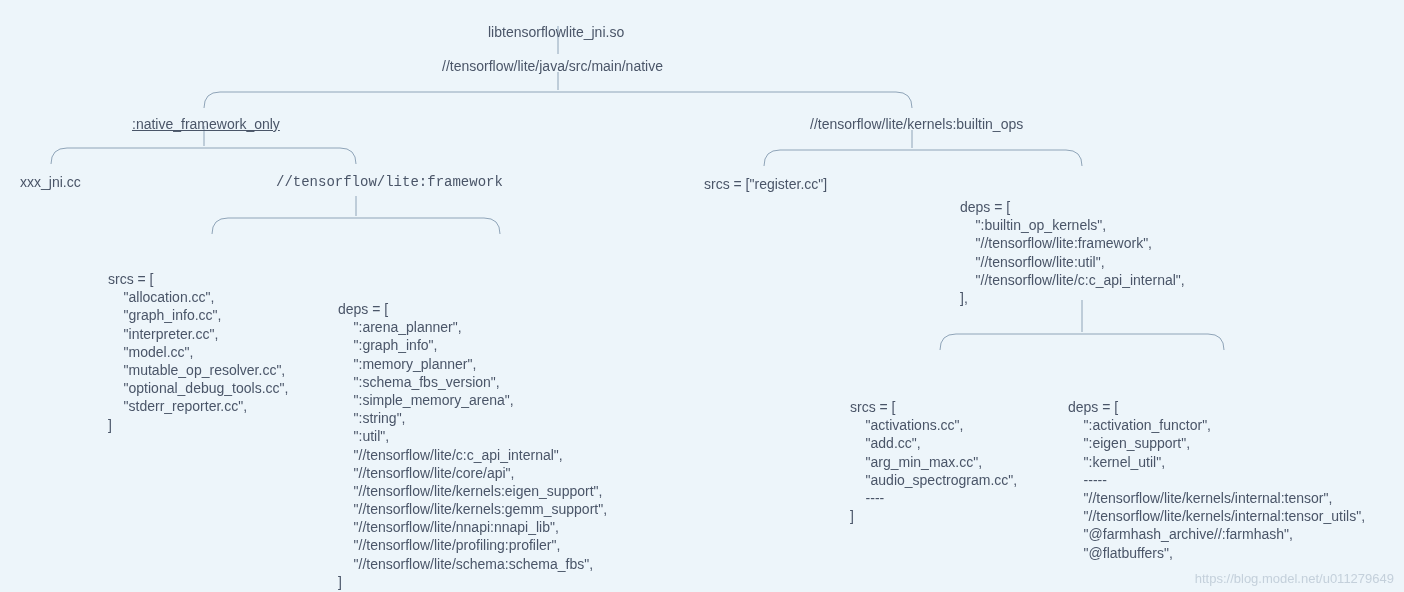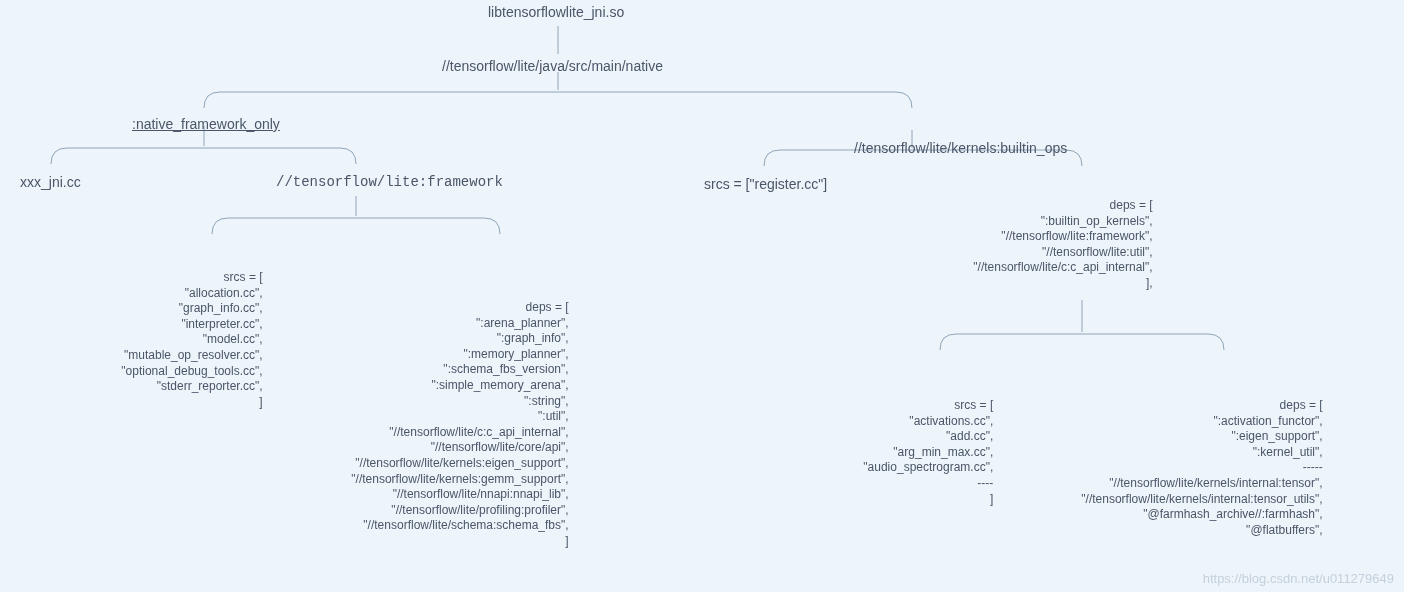--- a/index.html
+++ b/index.html
@@ -16,22 +16,21 @@
   .node-label {
     position: absolute;
     white-space: nowrap;
     color: #4a5568;
   }
   .code-block {
     position: absolute;
     white-space: pre;
     color: #4a5568;
     line-height: 1.3;
-    font-size: 12px;
-    text-align: right;
+    font-size: 14px;
   }
   .watermark {
     position: absolute;
     right: 10px;
     bottom: 6px;
     color: #c4d0db;
     font-size: 13px;
   }
   svg.lines {
     position: absolute;
@@ -62,21 +61,21 @@
   <path d="M356,196 L356,216"></path>
   <path d="M212,234 Q212,218 228,218 L484,218 Q500,218 500,234"></path>
 
   <path d="M912,130 L912,148"></path>
   <path d="M764,166 Q764,150 780,150 L1066,150 Q1082,150 1082,166"></path>
 
   <path d="M1082,300 L1082,332"></path>
   <path d="M940,350 Q940,334 956,334 L1208,334 Q1224,334 1224,350"></path>
 </svg>
 
-<div class="node-label" style="left:488px; top:4px;">libtensorflowlite_jni.so</div>
+<div class="node-label" style="left:488px; top:24px;">libtensorflowlite_jni.so</div>
 
 <div class="node-label" style="left:442px; top:58px;">//tensorflow/lite/java/src/main/native</div>
 
 <div class="node-label" style="left:132px; top:116px;text-decoration:underline;">:native_framework_only</div>
 
 <div class="node-label" style="left:20px; top:174px;text-align:right;">xxx_jni.cc</div>
 
 <div class="node-label" style="left:276px; top:174px;font-family:Liberation Mono, monospace;">//tensorflow/lite:framework</div>
 
 <div class="code-block" style="left:108px; top:270px;">srcs = [
@@ -99,21 +98,21 @@
     ":util",
     "//tensorflow/lite/c:c_api_internal",
     "//tensorflow/lite/core/api",
     "//tensorflow/lite/kernels:eigen_support",
     "//tensorflow/lite/kernels:gemm_support",
     "//tensorflow/lite/nnapi:nnapi_lib",
     "//tensorflow/lite/profiling:profiler",
     "//tensorflow/lite/schema:schema_fbs",
 ]</div>
 
-<div class="node-label" style="left:854px; top:116px;margin-top:24px;">//tensorflow/lite/kernels:builtin_ops</div>
+<div class="node-label" style="left:810px; top:116px;">//tensorflow/lite/kernels:builtin_ops</div>
 
 <div class="node-label" style="left:704px; top:176px;">srcs = ["register.cc"]</div>
 
 <div class="code-block" style="left:960px; top:198px;">deps = [
     ":builtin_op_kernels",
     "//tensorflow/lite:framework",
     "//tensorflow/lite:util",
     "//tensorflow/lite/c:c_api_internal",
 ],</div>
 
@@ -128,13 +127,13 @@
 <div class="code-block" style="left:1068px; top:398px;">deps = [
     ":activation_functor",
     ":eigen_support",
     ":kernel_util",
     -----
     "//tensorflow/lite/kernels/internal:tensor",
     "//tensorflow/lite/kernels/internal:tensor_utils",
     "@farmhash_archive//:farmhash",
     "@flatbuffers",</div>
 
-<div class="watermark">https://blog.csdn.net/u011279649</div>
+<div class="watermark">https://blog.model.net/u011279649</div>
 
 </body></html>

